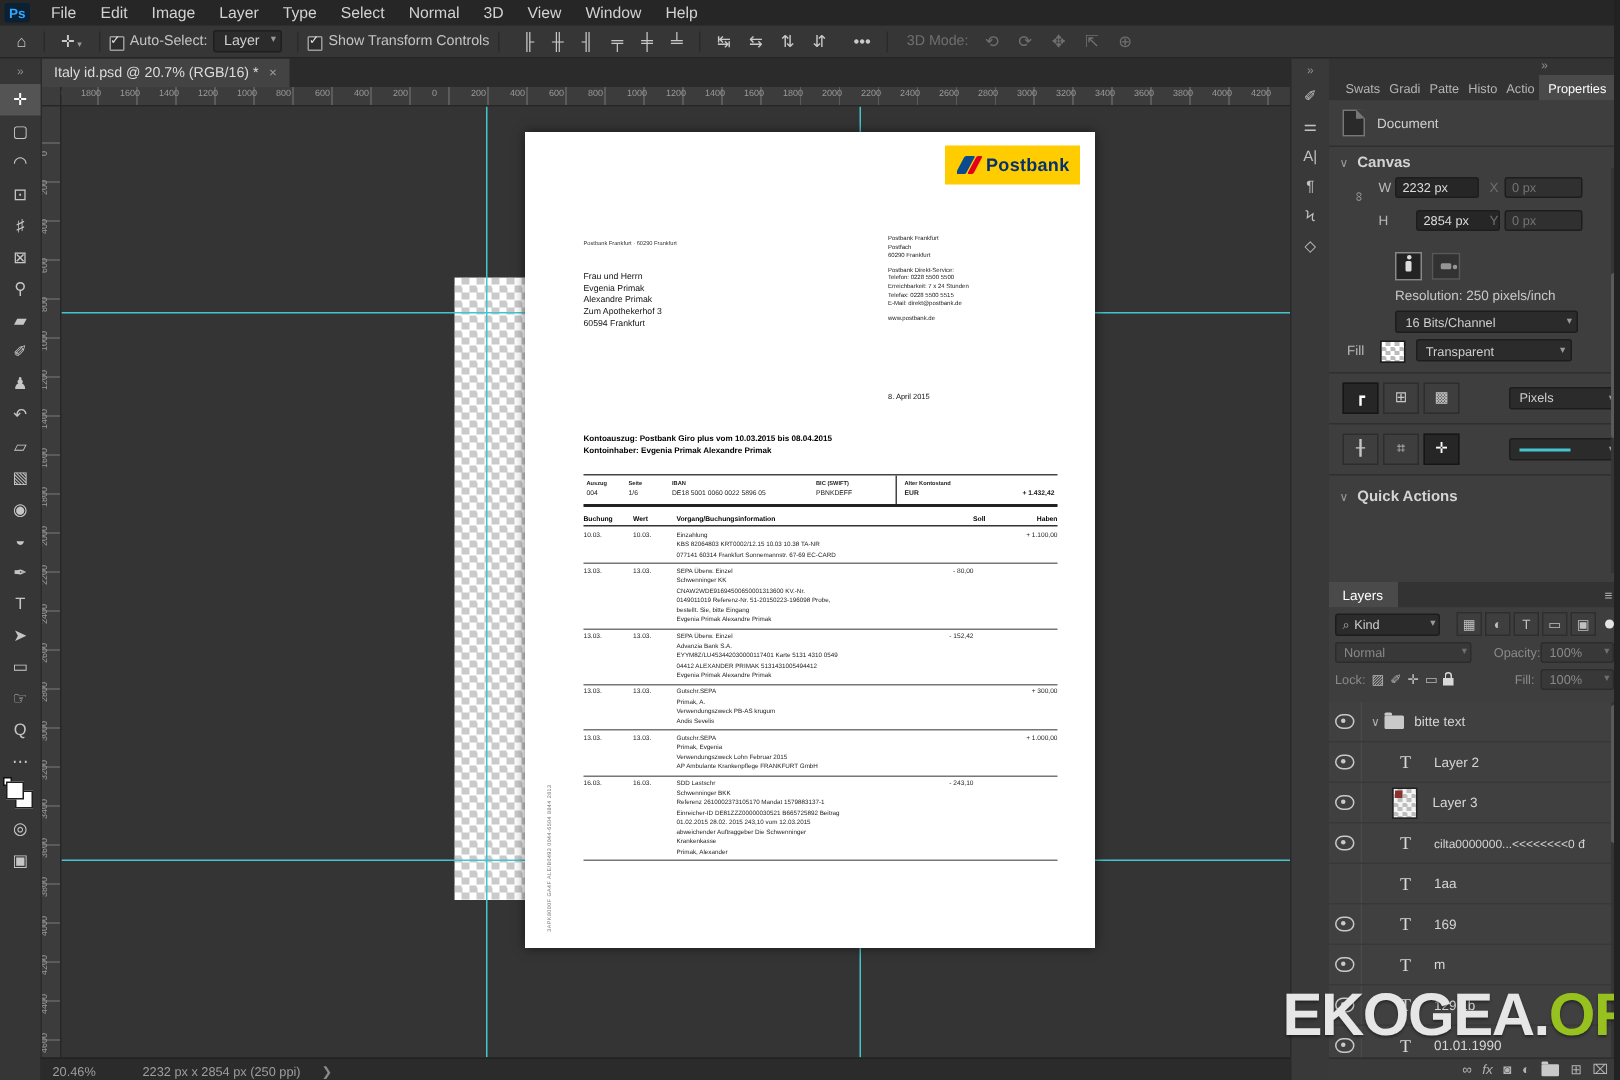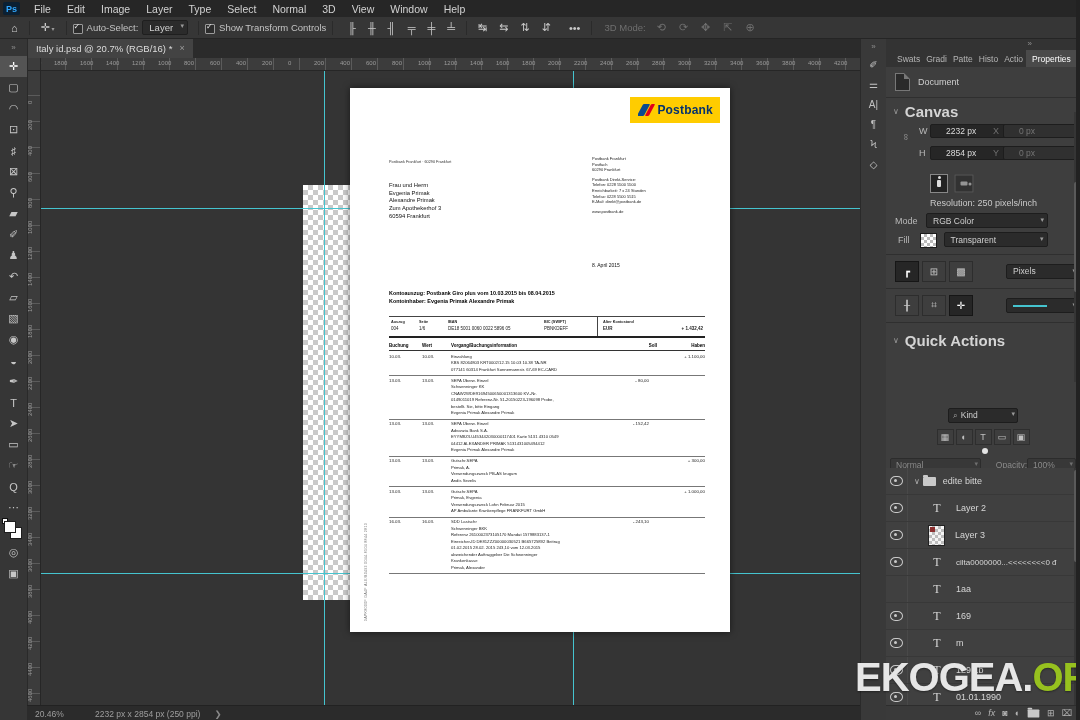--- a/index.html
+++ b/index.html
@@ -103,46 +103,46 @@
   .ptabs .pill{width:26px;height:10px;background:#6d6d6d;border-radius:5px;margin:0 5px 0 4px;}
   .ptabs .t{padding:0 3px;}
   .ptabs .t.active{background:#4a4a4a;color:#fff;height:17px;display:flex;align-items:center;padding:0 6px;}
   .ptabs .pmenu{margin-left:auto;margin-right:5px;color:#b5b5b5;}
   .icon-menu::before{content:"≡";}
   .pbody{position:absolute;left:0;top:29px;width:195px;height:320px;background:#3e3e3e;font-size:9px;}
   .prow{position:relative;}
   .doc-row{display:flex;align-items:center;gap:8px;padding:6px 0 6px 10px;border-bottom:1px solid #2f2f2f;}
   .page-icon{width:13px;height:16px;background:#2a2a2a;border:1px solid #777;position:relative;}
   .page-icon::after{content:"";position:absolute;right:-1px;top:-1px;border:3px solid;border-color:#3e3e3e #3e3e3e #777 #777;}
-  .sec-head{display:flex;align-items:center;gap:6px;padding:5px 0 4px 8px;color:#d4d4d4;font-size:15px;}
+  .sec-head{display:flex;align-items:center;gap:6px;padding:5px 0 4px 8px;color:#d4d4d4;font-size:10px;}
   .sec-head::before{content:"∨";color:#9a9a9a;font-size:8px;}
   .field-label{color:#b9b9b9;}
   .pinput{background:#262626;border:1px solid #1d1d1d;border-radius:2px;color:#dcdcdc;
-          font-size:8.5px;padding:1px 15px;display:inline-block;}
+          font-size:8.5px;padding:1px 4px;display:inline-block;}
   .pinput.dis{background:#303030;color:#747474;}
   .pselect{background:#2b2b2b;border:1px solid #1d1d1d;border-radius:2px;color:#cfcfcf;
            font-size:8.5px;padding:1.5px 14px 1.5px 6px;display:inline-block;position:relative;}
   .pselect::after{content:"▾";position:absolute;right:3px;top:2px;font-size:7px;color:#9a9a9a;}
   .chain{position:absolute;left:18px;top:8px;color:#9a9a9a;font-size:9px;transform:rotate(90deg);}
   .orient{width:16px;height:17px;background:#2a2a2a;border:1px solid #6e6e6e;display:inline-flex;align-items:center;justify-content:center;margin-right:4px;}
   .orient .fig{width:4px;height:7px;background:#ddd;border-radius:1px;position:relative;}
   .orient .fig::before{content:"";position:absolute;left:0.5px;top:-4px;width:3px;height:3px;border-radius:50%;background:#ddd;}
   .orient.land{opacity:.55;transform:rotate(90deg);}
   .pdivider{height:1px;background:#2f2f2f;margin:4px 0;}
   .pbtn{width:22px;height:19px;background:#3e3e3e;border:1px solid #2d2d2d;display:inline-flex;align-items:center;justify-content:center;color:#c6c6c6;font-size:10px;margin-right:3px;}
   .pbtn.active{background:#262626;border-color:#161616;color:#fff;}
   .guide-line-swatch{display:inline-block;width:34px;height:2px;background:#45c4cf;vertical-align:middle;}
   .pscroll{position:absolute;right:1px;top:45px;width:5px;height:270px;background:#353535;}
   .pscroll .thumb{position:absolute;left:0;top:70px;width:5px;height:110px;background:#5a5a5a;border-radius:2px;}
   
   .ltabs{position:absolute;left:0;top:350px;width:195px;height:17px;background:#333;display:flex;align-items:center;font-size:9px;color:#b5b5b5;}
   .ltabs .t.active{background:#4a4a4a;color:#fff;height:17px;display:flex;align-items:center;padding:0 10px;}
   .ltabs .pmenu{margin-left:auto;margin-right:5px;}
   .lhead{position:absolute;left:0;top:367px;width:195px;height:63px;background:#3e3e3e;font-size:8.5px;}
-  .lfilter{display:flex;align-items:center;padding:3px 4px 2px 5px;gap:3px;flex-direction:column;}
+  .lfilter{display:flex;align-items:center;padding:3px 4px 2px 5px;gap:3px;}
   .kind-select{background:#2b2b2b;border:1px solid #1d1d1d;border-radius:2px;color:#cfcfcf;font-size:8.5px;
                padding:1px 12px 1px 4px;position:relative;width:52px;}
   .kind-select::after{content:"▾";position:absolute;right:2px;top:1px;font-size:7px;color:#9a9a9a;}
   .kind-select::before{content:"⌕";margin-right:3px;color:#aaa;}
   .fbtn{width:15px;height:14px;display:inline-flex;align-items:center;justify-content:center;color:#c0c0c0;font-size:9px;background:#3e3e3e;border:1px solid #2e2e2e;}
   .fdot{width:6px;height:6px;border-radius:50%;background:#e4e4e4;margin-left:3px;}
   .lblend{display:flex;align-items:center;gap:0;padding:2px 4px 2px 5px;color:#8a8a8a;}
   .lsel-dis{background:#383838;border:1px solid #2c2c2c;border-radius:2px;color:#8a8a8a;font-size:8.5px;padding:1px 12px 1px 5px;position:relative;}
   .lsel-dis::after{content:"▾";position:absolute;right:2px;top:1px;font-size:7px;color:#6f6f6f;}
   .llock{display:flex;align-items:center;gap:4px;padding:2px 4px 0 5px;color:#8a8a8a;}
@@ -531,36 +531,35 @@
       <div class="sec-head">
           <b>Canvas</b>
         </div>
       <div class="prow" style="height:46px;">
         <span class="chain">∞</span>
         <span class="field-label" style="position:absolute;left:34px;top:2px;">W</span>
         <span class="pinput" style="position:absolute;left:45px;top:0;width:46px;">2232 px</span>
         <span class="field-label dim" style="position:absolute;left:108px;top:2px;">X</span>
         <span class="pinput dis" style="position:absolute;left:118px;top:0;width:42px;">0 px</span>
         <span class="field-label" style="position:absolute;left:34px;top:24px;">H</span>
-        <span class="pinput" style="position:absolute;left:45px;top:22px;width:46px;">2854 px</span>
+        <span class="pinput" style="position:absolute;left:59px;top:22px;width:46px;">2854 px</span>
         <span class="field-label dim" style="position:absolute;left:108px;top:24px;">Y</span>
         <span class="pinput dis" style="position:absolute;left:118px;top:22px;width:42px;">0 px</span>
       </div>
       <div style="padding:4px 0 2px 45px;">
         <span class="orient" style="background:#232323;border-color:#888;">
             <span class="fig"></span>
           </span>
         <span class="orient land">
             <span class="fig"></span>
           </span>
       </div>
       <div style="padding:3px 0 3px 45px;color:#c9c9c9;">Resolution: 250 pixels/inch</div>
-      <div style="padding:2px 0 2px 10px;">
-        <span class="field-label">Mode</span>
-        <span class="pselect" style="width:100px;margin-left:6px;">RGB Color</span>
+      <div style="padding:2px 0 2px 45px;">
+        <span class="pselect" style="width:100px;">16 Bits/Channel</span>
       </div>
       <div style="padding:2px 0 2px 13px;">
         <span class="field-label">Fill</span>
         <span style="display:inline-block;width:15px;height:13px;vertical-align:middle;margin:0 4px 0 8px;border:1px solid #1c1c1c;background:repeating-conic-gradient(#bbb 0% 25%,#fff 0% 50%) 0 0/6px 6px;"></span>
         <span class="pselect" style="width:82px;">Transparent</span>
       </div>
       <div class="pdivider"></div>
       <div style="padding:2px 0 2px 10px;display:flex;align-items:center;">
         <span class="pbtn active">┏</span>
         <span class="pbtn">⊞</span>
@@ -576,20 +575,24 @@
       </div>
       <div class="pdivider"></div>
       <div class="sec-head">
           <b>Quick Actions</b>
         </div>
       <div class="pscroll">
           <span class="thumb"></span>
         </div>
     </div>
 
+    <div class="ltabs">
+      <span class="t active">Layers</span>
+      <span class="pmenu icon-menu"></span>
+    </div>
     <div class="lhead">
       <div class="lfilter">
         <span class="kind-select">Kind</span>
         <span style="flex:1;"></span>
         <span style="display:flex;gap:2px;">
 
         <span class="fbtn">▦</span>
             <span class="fbtn">◐</span>
             <span class="fbtn">T</span>
             <span class="fbtn">▭</span>
@@ -616,21 +619,21 @@
       </div>
     </div>
 
     <div class="lrows">
       <div class="lrow">
         <span class="eyecell">
             <span class="eye"></span>
           </span>
         <span class="caret">∨</span>
         <span class="folder"></span>
-        <span>edite bitte</span>
+        <span>bitte text</span>
       </div>
       <div class="lrow">
         <span class="eyecell">
             <span class="eye"></span>
           </span>
         <span class="tthumb">T</span>
         <span>Layer 2</span>
       </div>
       <div class="lrow">
         <span class="eyecell">

